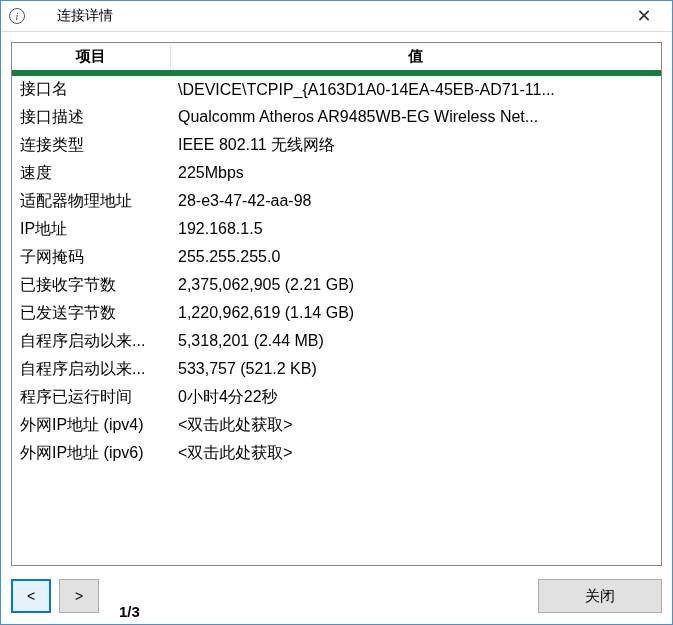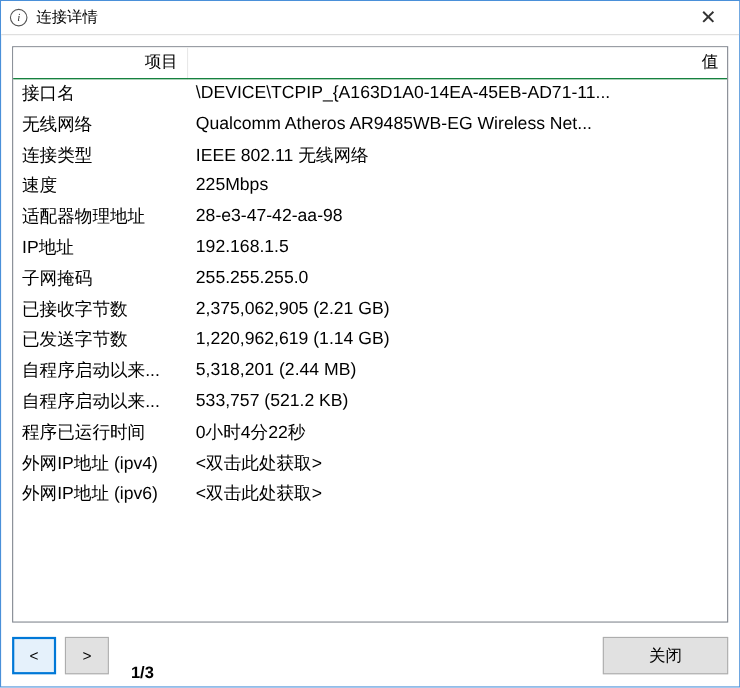--- a/index.html
+++ b/index.html
@@ -33,20 +33,21 @@
       font-family: Georgia, serif;
       font-style: italic;
       font-size: 10px;
       color: #333;
       margin-right: 8px;
     }
     .titlebar-text {
       flex: 1;
       font-size: 14px;
       color: #000;
+      margin-left: 24px;
     }
     .titlebar-close {
       width: 40px;
       height: 28px;
       display: flex;
       align-items: center;
       justify-content: center;
       font-size: 18px;
       color: #333;
       cursor: default;
@@ -64,26 +65,26 @@
       border: 1px solid #828790;
       overflow: hidden;
       background: #fff;
     }
     table {
       width: 100%;
       border-collapse: collapse;
       table-layout: fixed;
     }
     thead th {
-      text-align: right;
-      font-weight: normal;
+      text-align: center;
+      font-weight: bold;
       padding: 4px 8px;
       height: 28px;
       background: #ffffff;
-      border-bottom: 1px solid #15803d;
+      border-bottom: 6px solid #15803d;
       border-right: 1px solid #e8e8e8;
       font-size: 15px;
     }
     thead th:last-child { border-right: none; }
     tbody td {
       padding: 3px 8px;
       height: 28px;
       white-space: nowrap;
       overflow: hidden;
       text-overflow: ellipsis;
@@ -114,21 +115,21 @@
       background: #e5f1fb;
     }
     .page-indicator {
       margin-left: 12px;
       font-weight: bold;
       font-size: 15px;
       margin-top: 31px;
     }
     .spacer { flex: 1; }
     .close-btn {
-      width: 114px;
+      width: 124px;
       height: 34px;
       background: #e1e1e1;
       border: 1px solid #adadad;
       display: flex;
       align-items: center;
       justify-content: center;
       font-size: 15px;
       cursor: default;
     }
     col.col-key { width: 158px; }
@@ -154,21 +155,21 @@
           <th>项目</th>
           <th>值</th>
         </tr>
       </thead>
       <tbody id="rows-body">
           <tr>
             <td>接口名</td>
             <td>\DEVICE\TCPIP_{A163D1A0-14EA-45EB-AD71-11...</td>
           </tr>
           <tr>
-            <td>无线网络</td>
+            <td>接口描述</td>
             <td>Qualcomm Atheros AR9485WB-EG Wireless Net...</td>
           </tr>
           <tr>
             <td>连接类型</td>
             <td>IEEE 802.11 无线网络</td>
           </tr>
           <tr>
             <td>速度</td>
             <td>225Mbps</td>
           </tr>

